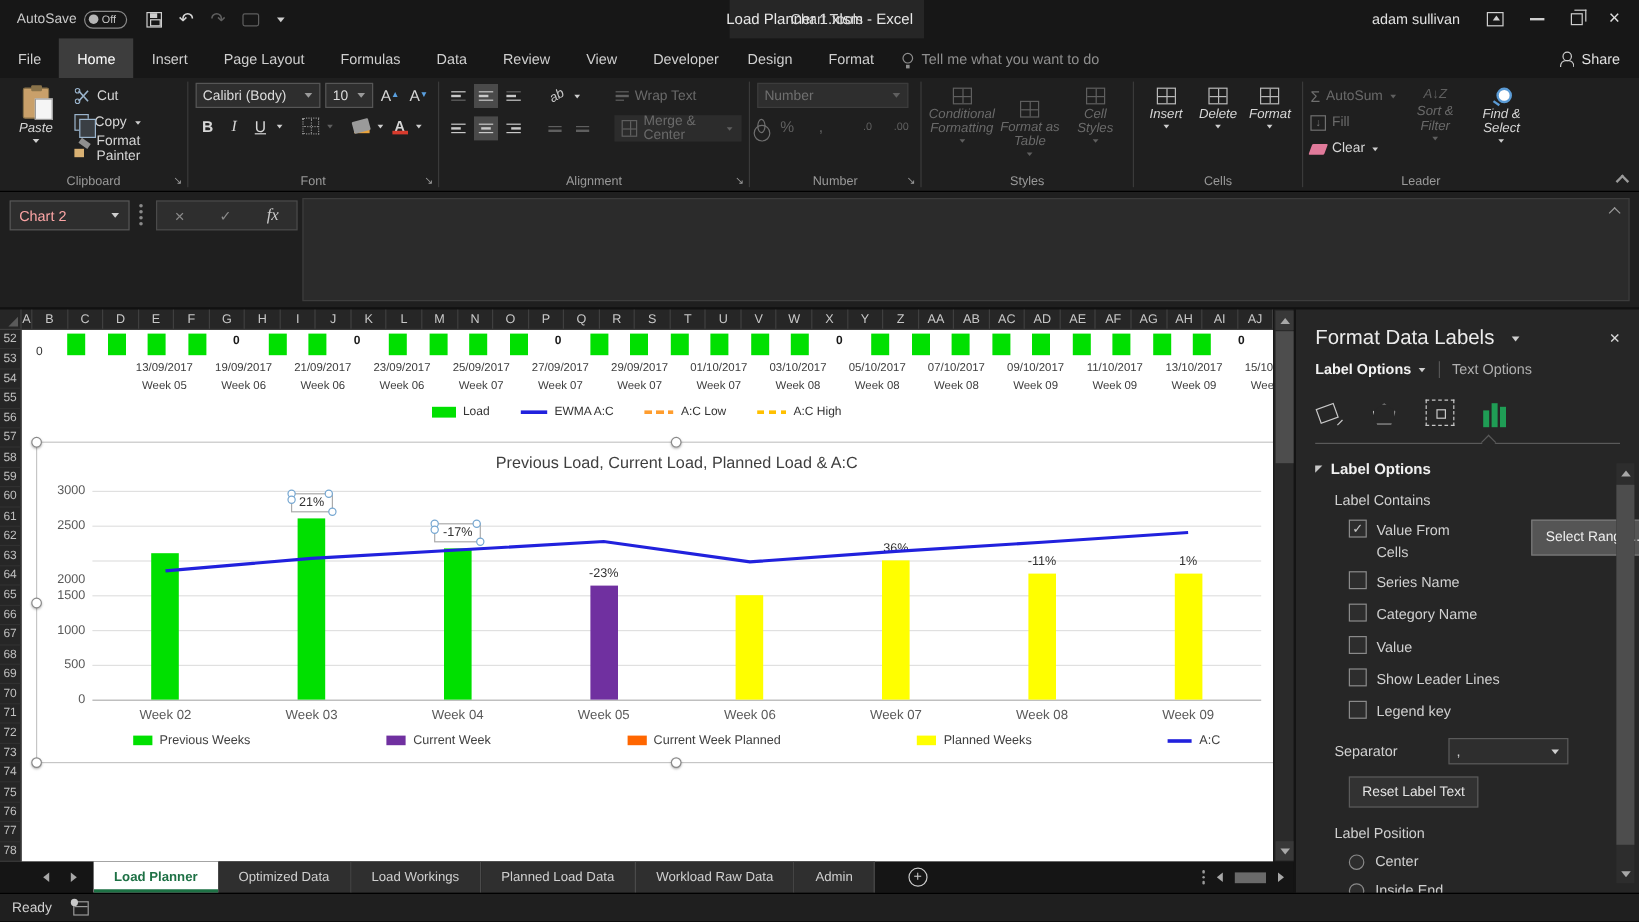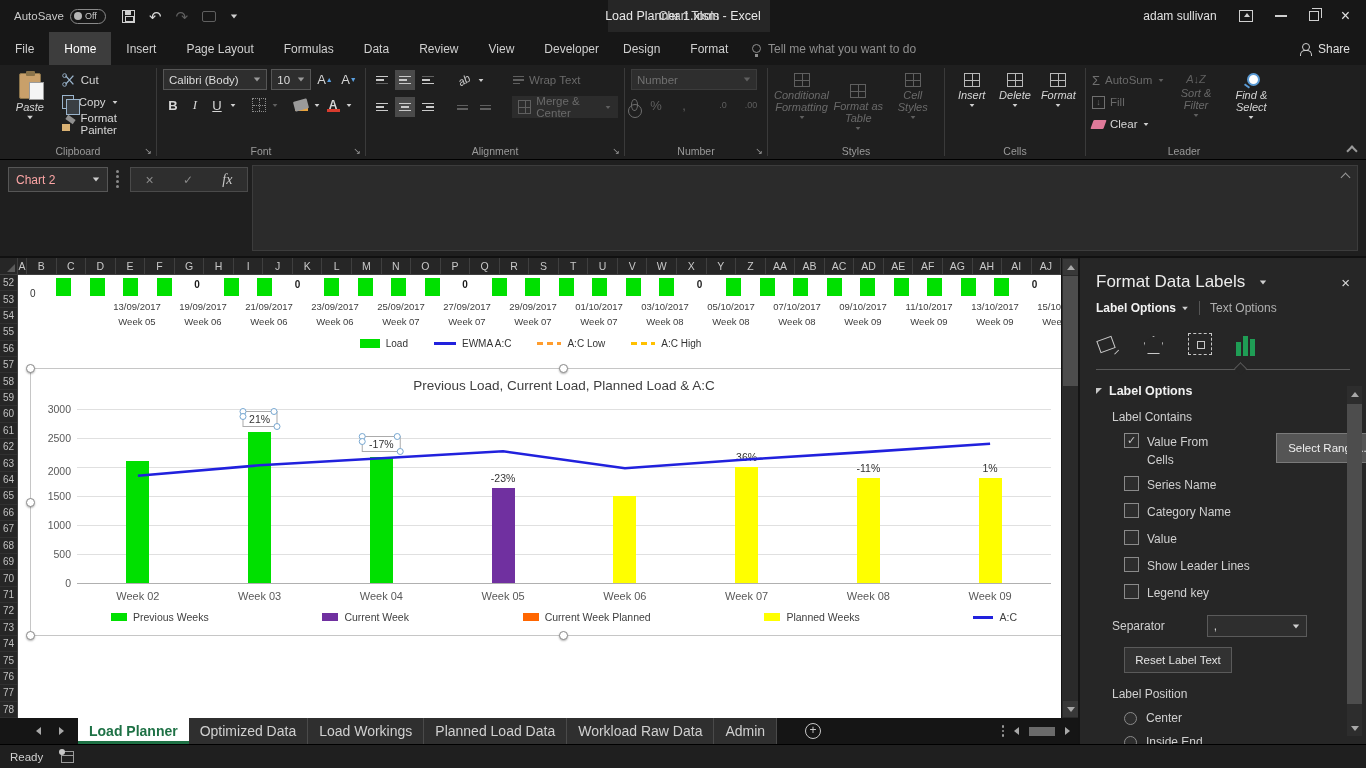--- a/index.html
+++ b/index.html
@@ -186,21 +186,21 @@
   .ic-pent { width:22px; height:22px; background:transparent; position:relative; }
   .ic-pent::before { content:""; position:absolute; left:2px; top:3px; width:17px; height:16px; border:1.5px solid #c8c8c8; clip-path:polygon(50% 0,100% 38%,81% 100%,19% 100%,0 38%); background:#262626; }
   .ic-size { position:relative; width:24px; height:22px; border:1.5px dashed #c8c8c8; }
   .ic-size::before { content:""; position:absolute; left:8px; top:7px; width:6px; height:6px; border:1.5px solid #c8c8c8; }
   .ic-cols { display:flex; align-items:flex-end; gap:2px; height:24px; }
   .ic-cols i { display:block; width:5px; background:#1f9d55; }
 
   
   .sheettabs { position:absolute; left:0; top:460px; width:1078px; height:26px; background:#151515; display:flex; align-items:stretch; }
   .st-nav { display:flex; align-items:center; gap:18px; padding:0 14px 0 36px; }
-  .stab { display:flex; align-items:center; padding:0 11px; font-size:14px; color:#d0d0d0; background:#2f2f2f; border-right:1px solid #4a4a4a; }
+  .stab { display:flex; align-items:center; padding:0 17px; font-size:11px; color:#d0d0d0; background:#2f2f2f; border-right:1px solid #4a4a4a; }
   .stab.active { background:#ffffff; color:#1e7145; font-weight:700; box-shadow:inset 0 -3px 0 #1e7145; border-right:none; }
   .addsheet { margin-left:28px; align-self:center; width:16px; height:16px; border-radius:50%; border:1.5px solid #c8c8c8; color:#c8c8c8; font-size:12px; line-height:13px; text-align:center; }
   .st-right { margin-left:auto; display:flex; align-items:center; gap:10px; padding-right:8px; }
   .vdots { display:flex; flex-direction:column; gap:2px; }
   .vdots i { width:2.5px; height:2.5px; border-radius:50%; background:#9a9a9a; }
   .hs-thumb { width:26px; height:9px; background:#6a6a6a; }
 
   
   .statusbar { position:absolute; left:0; top:744px; width:1366px; height:24px; background:#1f1f1f; border-top:1px solid #000; display:flex; align-items:center; }
   .ready { margin-left:10px; font-size:11.5px; color:#d0d0d0; }
@@ -780,21 +780,21 @@
               <div class="cl-item">
                 <span style="width: 20px; height: 3px; background: rgb(33, 33, 221);"></span>
                 <span>A:C</span>
               </div>
             </div>
         <div class="gl" style="top: 40px;"></div>
             <div class="ytick" style="top: 34px;">3000</div>
             <div class="gl" style="top: 69px;"></div>
             <div class="ytick" style="top: 63px;">2500</div>
             <div class="gl" style="top: 98px;"></div>
-            <div class="ytick" style="top: 96px;">2000</div>
+            <div class="ytick" style="top: 108px;">2000</div>
             <div class="gl" style="top: 127px;"></div>
             <div class="ytick" style="top: 121px;">1500</div>
             <div class="gl" style="top: 156px;"></div>
             <div class="ytick" style="top: 150px;">1000</div>
             <div class="gl" style="top: 185px;"></div>
             <div class="ytick" style="top: 179px;">500</div>
             <div class="gl axis" style="top: 214px;"></div>
             <div class="ytick" style="top: 208px;">0</div>
             <div class="xtick" style="left: 46px; width: 121.75px;">Week 02</div>
             <div class="xtick" style="left: 167.75px; width: 121.75px;">Week 03</div>

